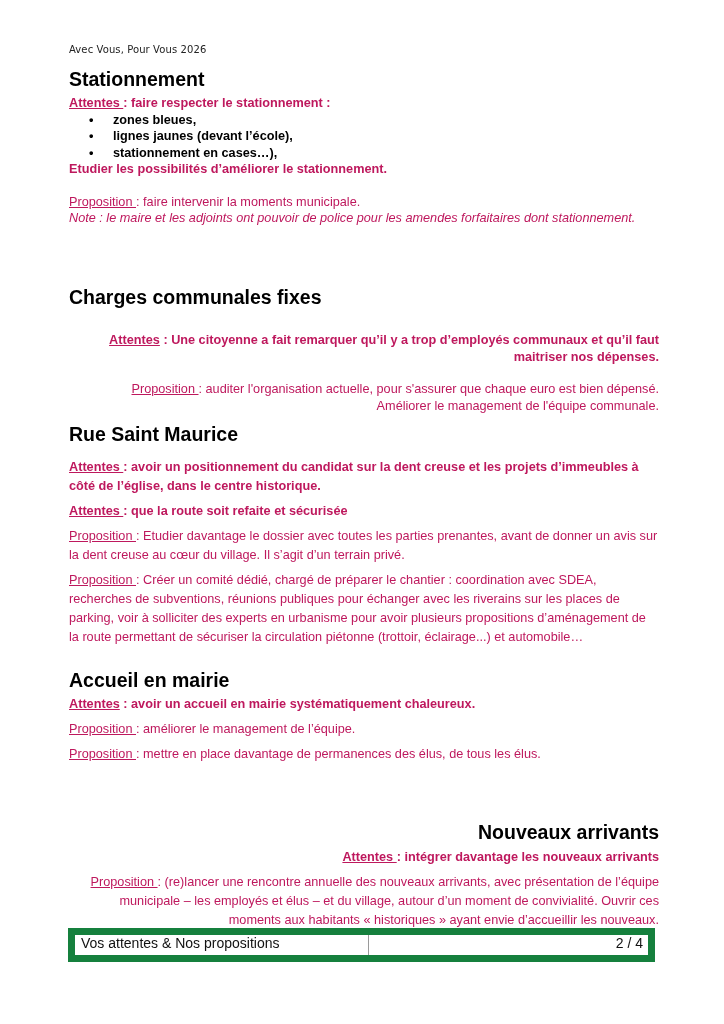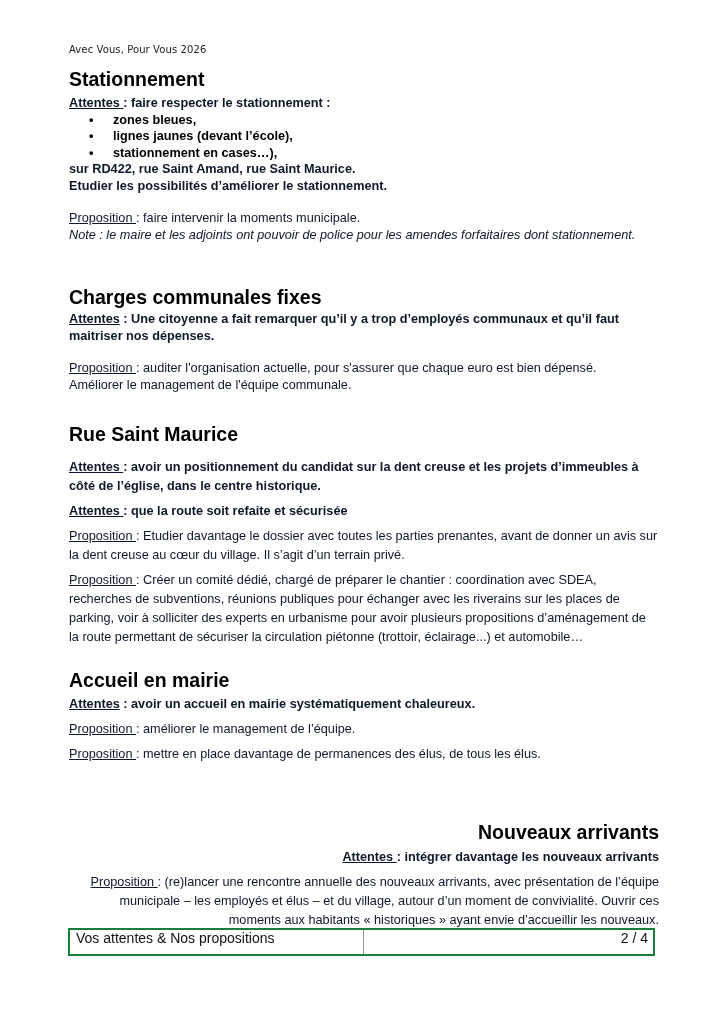--- a/index.html
+++ b/index.html
@@ -34,21 +34,21 @@
       font-family: "Liberation Sans", sans-serif;
       font-weight: bold;
       font-size: 19.5px;
       line-height: 24px;
       color: #000;
     }
     p {
       margin: 0;
       font-size: 12.7px;
       line-height: 19px;
-      color: #0f172a;
+      color: #be185d;
     }
     .bold { font-weight: bold; }
     .label { text-decoration: underline; }
     .italic { font-style: italic; }
     ul.bullets {
       margin: 0;
       padding: 0;
       list-style: none;
     }
     ul.bullets li {
@@ -67,22 +67,22 @@
     }
     .tight p { line-height: 16.5px; }
     .gap-s { height: 6px; }
 
     
     .footer {
       position: absolute;
       left: 68px;
       top: 928px;
       width: 587px;
-      height: 28px;
-      border: 2px solid #15803d;
+      height: 34px;
+      border: 7px solid #15803d;
       display: flex;
       box-sizing: border-box;
     }
     .footer-cell {
       font-size: 14px;
       line-height: 16px;
       color: #111;
       box-sizing: border-box;
       padding: 0 6px;
     }
@@ -103,31 +103,30 @@
 
 <div class="section" style="top:67px;">
   <h2 class="section-title">Stationnement</h2>
   <div class="tight" style="margin-top:4px;">
     <p class="bold"><span class="label">Attentes </span><span>: faire respecter le stationnement :</span></p>
     <ul class="bullets">
       <li>zones bleues,</li>
       <li>lignes jaunes (devant l’école),</li>
       <li>stationnement en cases…),</li>
     </ul>
-    <p class="bold">sur RD422, rue Saint Amand, rue Saint Maurice.</p>
     <p class="bold">Etudier les possibilités d’améliorer le stationnement.</p>
     <div style="height:16px;"></div>
     <p><span class="label">Proposition </span><span>: faire intervenir la moments municipale.</span></p>
     <p class="italic">Note : le maire et les adjoints ont pouvoir de police pour les amendes forfaitaires dont stationnement.</p>
   </div>
 </div>
 
 <div class="section" style="top:285px;">
   <h2 class="section-title">Charges communales fixes</h2>
-  <div class="tight" style="margin-top:2px;">
+  <div class="tight" style="margin-top:23px;text-align:right;">
     <p class="bold"><span class="label">Attentes</span><span> </span><span>: Une citoyenne a fait remarquer qu’il y a trop d’employés communaux et qu’il faut maitriser nos dépenses.</span></p>
     <div style="height:16px;"></div>
     <p><span class="label">Proposition </span><span>: auditer l'organisation actuelle, pour s'assurer que chaque euro est bien dépensé.</span></p>
     <p>Améliorer le management de l'équipe communale.</p>
   </div>
 </div>
 
 <div class="section" style="top:422px;">
   <h2 class="section-title">Rue Saint Maurice</h2>
   <div style="margin-top:12px;">

